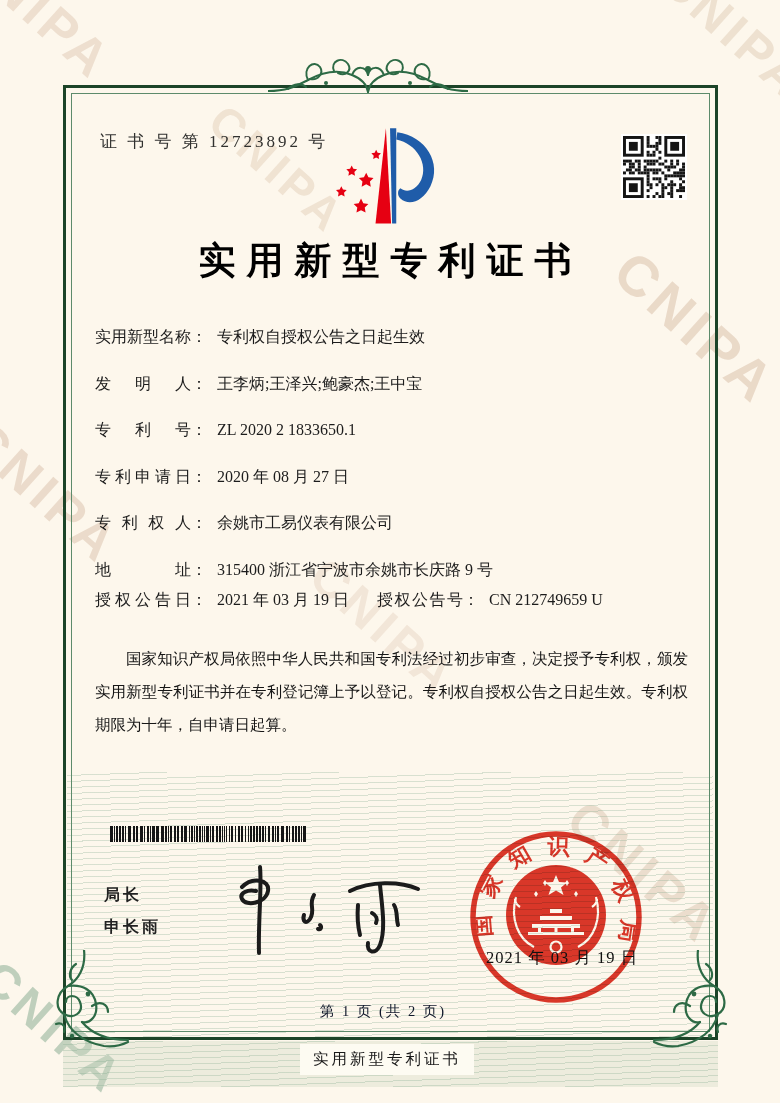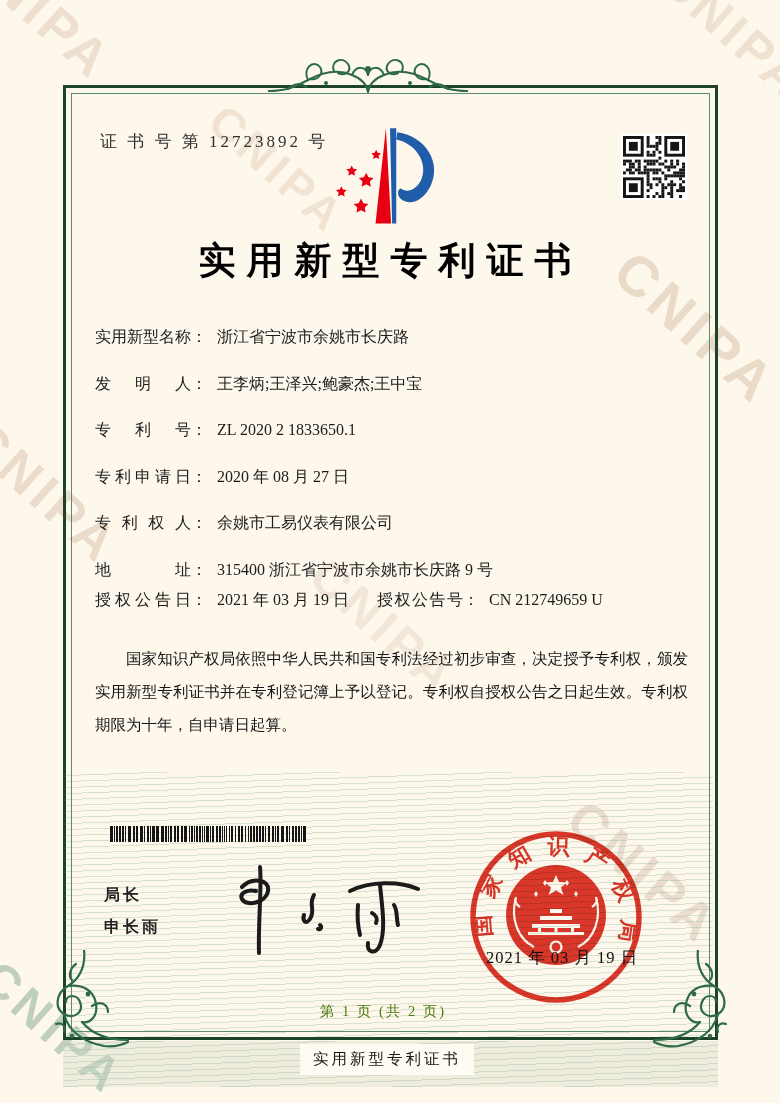--- a/index.html
+++ b/index.html
@@ -45,21 +45,21 @@
     font-size:15.5px;line-height:33px;text-align:justify;color:#161616;
   }
   .paras p{margin:0;text-indent:2em;}
   .barcode{position:absolute;left:110px;top:826px;width:202px;height:16px;}
   .signer{position:absolute;font-family:"Liberation Sans",sans-serif;font-weight:600;font-size:16px;letter-spacing:3px;color:#222;}
   .signer.title2{left:104px;top:885px;}
   .signer.name{left:104px;top:917px;}
   .signature{position:absolute;left:222px;top:860px;width:205px;height:102px;}
   .seal{position:absolute;left:468px;top:829px;width:176px;height:176px;opacity:.92;mix-blend-mode:multiply;}
   .seal-date{position:absolute;left:486px;top:947px;font-size:16.5px;letter-spacing:1px;color:#111;z-index:8;}
-  .page-num{position:absolute;left:63px;top:1002px;width:640px;text-align:center;font-size:14.5px;letter-spacing:2px;color:#4d7c0f;}
+  .page-num{position:absolute;left:63px;top:1002px;width:640px;text-align:center;font-size:14.5px;letter-spacing:2px;color:#0f172a;}
   .cont-note{
     position:absolute;left:300px;top:1044px;padding:5px 13px;background:#fdfbf2;
     font-size:15.5px;letter-spacing:3px;color:#1a1a1a;z-index:9;
   }
   .ornament-top{position:absolute;left:268px;top:55px;width:200px;height:48px;}
   .flourish{position:absolute;width:82px;height:107px;}
   .flourish.bl{left:48px;top:950px;}
   .flourish.br{left:652px;top:950px;}
   svg{display:block;}
 </style>
@@ -265,21 +265,21 @@
       <rect x="45" y="3" width="15" height="15" fill="#ffffff"></rect>
       <rect x="48" y="6" width="9" height="9" fill="#151515"></rect>
       <rect x="0" y="42" width="21" height="21" fill="#151515"></rect>
       <rect x="3" y="45" width="15" height="15" fill="#ffffff"></rect>
       <rect x="6" y="48" width="9" height="9" fill="#151515"></rect>
     </svg>
 
   <div class="title">实用新型专利证书</div>
 
   <div class="frow" style="top:327px;">
-    <span class="flabel">实用新型名称</span><span class="fcolon">：</span><span class="fvalue">浙江省宁波市余姚市长庆路</span>
+    <span class="flabel">实用新型名称</span><span class="fcolon">：</span><span class="fvalue">专利权自授权公告之日起生效</span>
   </div>
   <div class="frow" style="top:374px;">
     <span class="flabel">发明人</span><span class="fcolon">：</span><span class="fvalue">王李炳;王泽兴;鲍豪杰;王中宝</span>
   </div>
   <div class="frow" style="top:420px;">
     <span class="flabel">专利号</span><span class="fcolon">：</span><span class="fvalue">ZL 2020 2 1833650.1</span>
   </div>
   <div class="frow" style="top:467px;">
     <span class="flabel">专利申请日</span><span class="fcolon">：</span><span class="fvalue">2020 年 08 月 27 日</span>
   </div>

